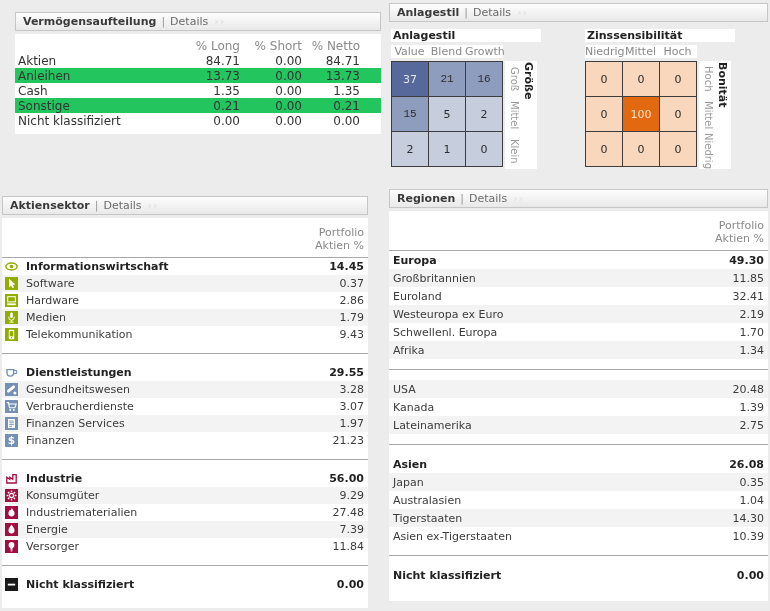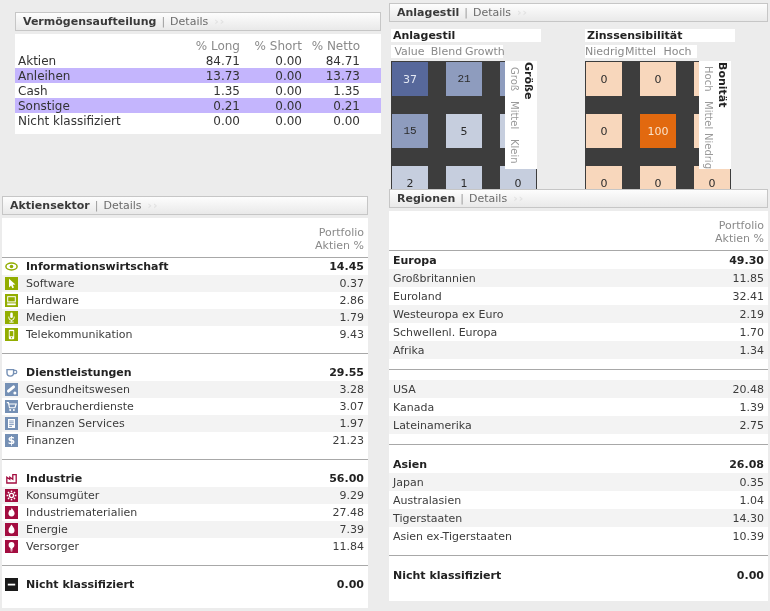--- a/index.html
+++ b/index.html
@@ -15,38 +15,38 @@
   .phead { display: flex; align-items: center; height: 19px; padding: 0 7px;
            border: 1px solid #c6c6c6; background: linear-gradient(#fdfdfd, #e9e9e9);
            font-size: 11px; font-weight: bold; color: #3a3a3a; }
   .phead .sep { color: #999; font-weight: normal; margin: 0 5px; }
   .phead .details { color: #6b6b6b; font-weight: normal; text-decoration: none; cursor: pointer; text-align: center; }
   .phead .chev { color: #e2e2e2; margin-left: 6px; letter-spacing: 1px; font-weight: bold; }
 
   
   .atable { background: #fff; margin-top: 3px; padding: 4px 0 6px; }
   .arow { display: flex; align-items: center; height: 15px; font-size: 12px; color: #333; padding-right: 21px; }
-  .arow.alt { background: #c4b5fd; }
+  .arow.alt { background: #22c55e; }
   .arow .lab { flex: 1; padding-left: 3px; }
   .arow .num { width: 62px; text-align: right; }
   .arow .num.long { width: 70px; }
   .arow .num.netto { width: 58px; }
   .arow.ahead { color: #8a8a8a; }
 
   
   .style-body { position: relative; margin-top: 3px; height: 150px; }
   .sbox { position: absolute; top: 4px; }
   #sbox-equity { left: 2px; } #sbox-bond { left: 196px; }
   .box-title { width: 150px; background: #fff; font-weight: bold; font-size: 11px; color: #222;
                height: 13px; line-height: 13px; padding-left: 2px; }
   .box-cols { width: 112px; background: #fff; display: flex; margin-top: 3px;
               color: #8a8a8a; font-size: 11px; height: 13px; line-height: 13px; }
   .box-cols span { width: 37px; text-align: center; }
   .sgrid { margin-top: 3px; display: grid; grid-template-columns: repeat(3, 36px);
-           grid-auto-rows: 34px; gap: 18px; border: 1px solid #3d3d3d; background: #3d3d3d; width: max-content; }
+           grid-auto-rows: 34px; gap: 1px; border: 1px solid #3d3d3d; background: #3d3d3d; width: max-content; }
   .sgrid div { display: flex; align-items: center; justify-content: center; font-size: 11px; color: #2c2c2c; }
   .c-dark  { background: var(--style-dark);  color: #e3e8f3 !important; }
   .c-mid   { background: var(--style-mid); font-family: Liberation Mono, monospace; }
   .c-light { background: var(--style-light); }
   .b-cell  { background: var(--bond-light); }
   .b-hot   { background: var(--bond-active); color: #f9e2cb !important; }
   .vwrap { position: absolute; left: 114px; top: 32px; display: flex; background: #fff; padding: 0 2px; height: 108px; }
   .vrows { display: flex; flex-direction: column; }
   .vrow { writing-mode: vertical-rl; height: 36px; width: 13px; font-size: 10px; color: #999; text-align: center; }
   .vaxis { writing-mode: vertical-rl; font-weight: bold; font-size: 11px; color: #222; width: 15px; padding-top: 1px; }

